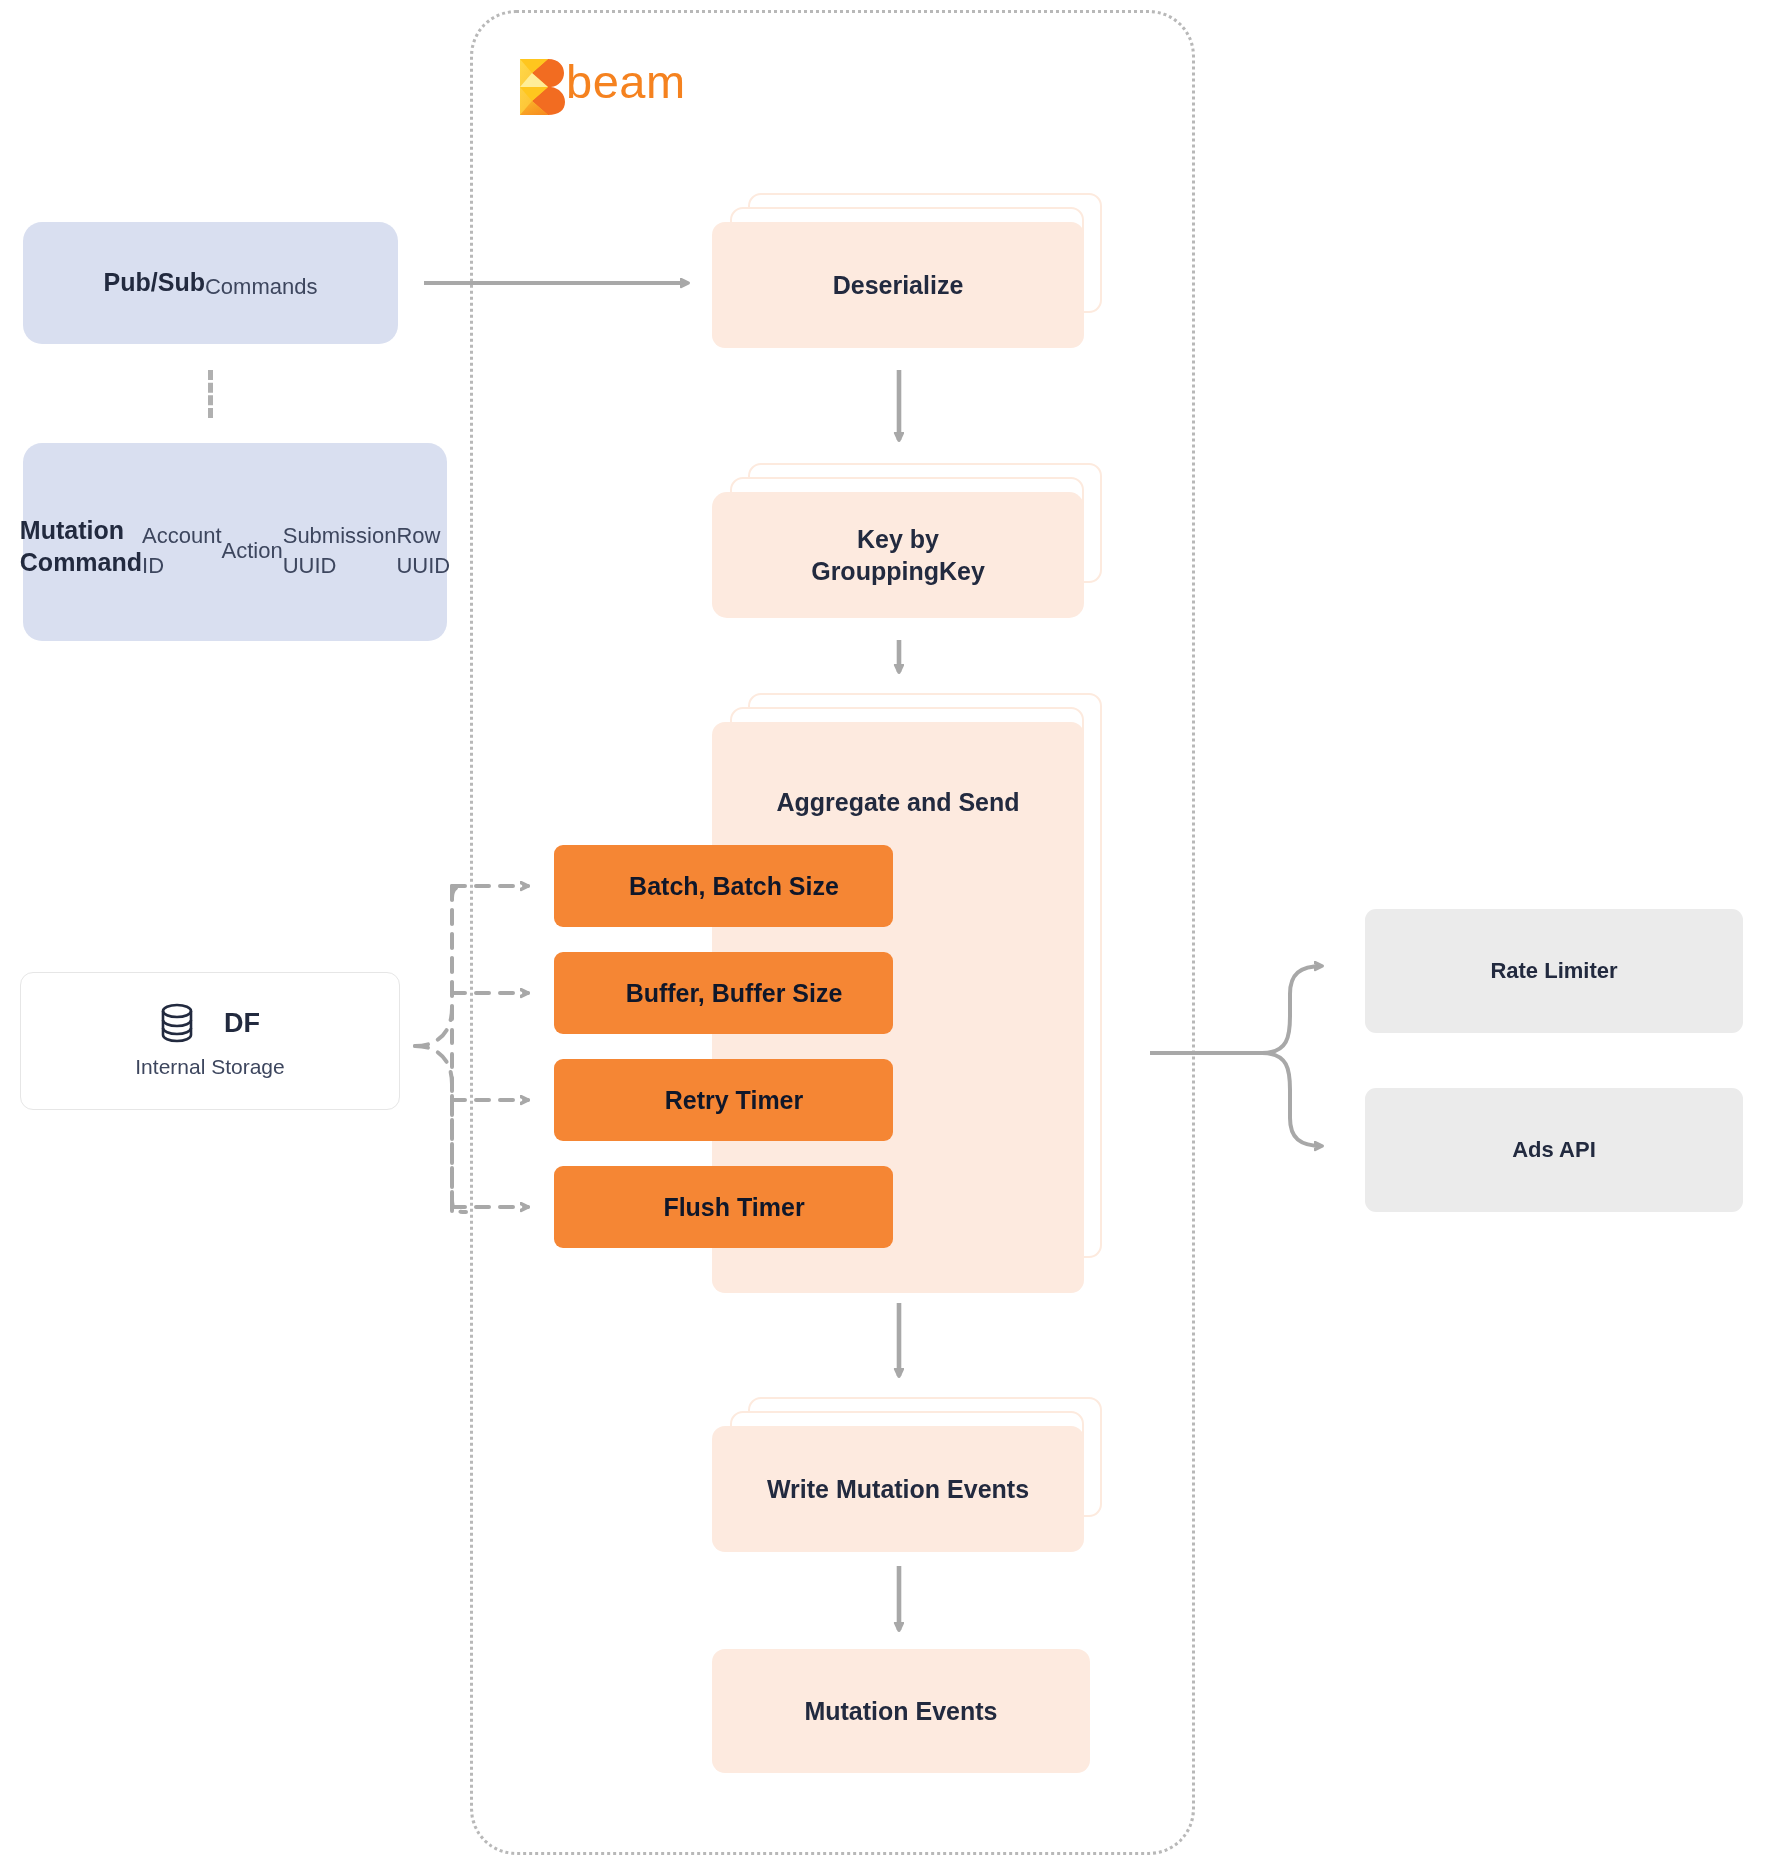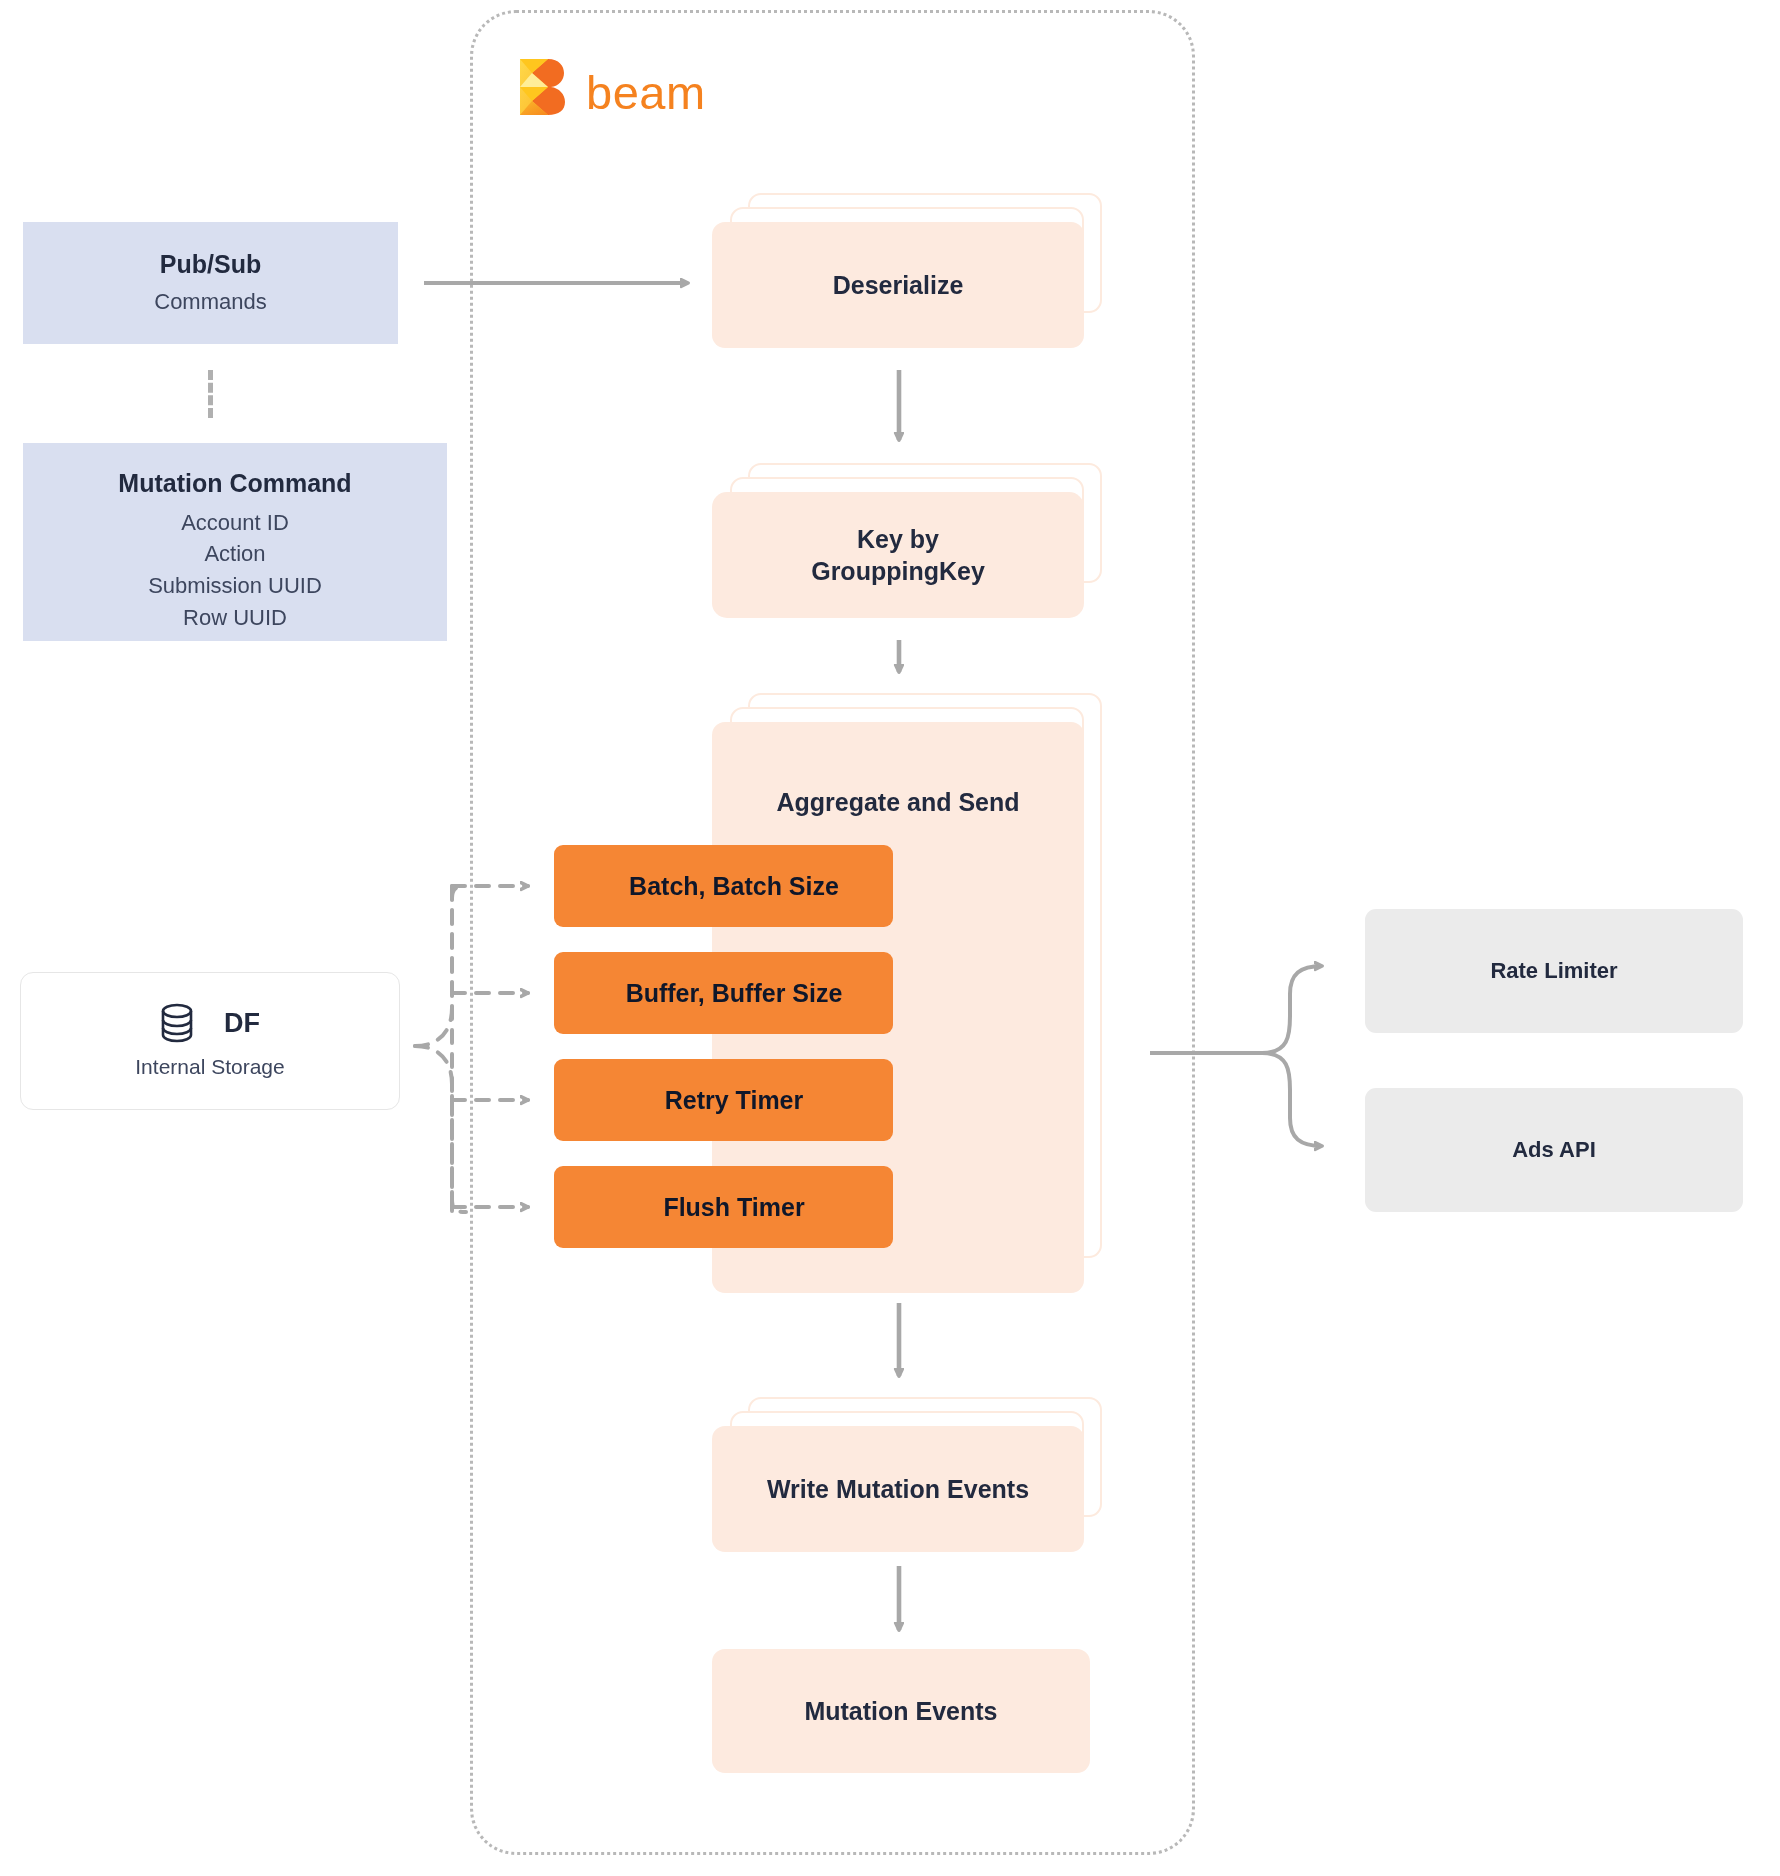--- a/index.html
+++ b/index.html
@@ -29,38 +29,37 @@
     border: 3px dotted #b8b8b8;
     border-radius: 46px;
     box-sizing: border-box;
   }
 
   
   #beam-logo {
     left: 518px;
     top: 58px;
     display: flex;
-    align-items: flex-end;
-    gap: 20px;
+    align-items: flex-start;
   }
   #beam-logo .mark { width: 48px; height: 58px; display: block; }
   #beam-logo .wordmark {
     font-size: 47px;
     color: #f5821f;
     letter-spacing: 0.5px;
     line-height: 1;
   }
 
   
   .lav-box {
     background: #d9dff0;
-    border-radius: 0;
-    box-sizing: border-box;
-    display: flex;
-    flex-direction: column;
+    border-radius: 19px;
+    box-sizing: border-box;
+    display: flex;
+    flex-direction: row;
     align-items: center;
     justify-content: center;
     color: #252b42;
   }
   .lav-box .title {
     font-size: 25px;
     font-weight: bold;
     color: #222a3f;
     line-height: 1.25;
   }

